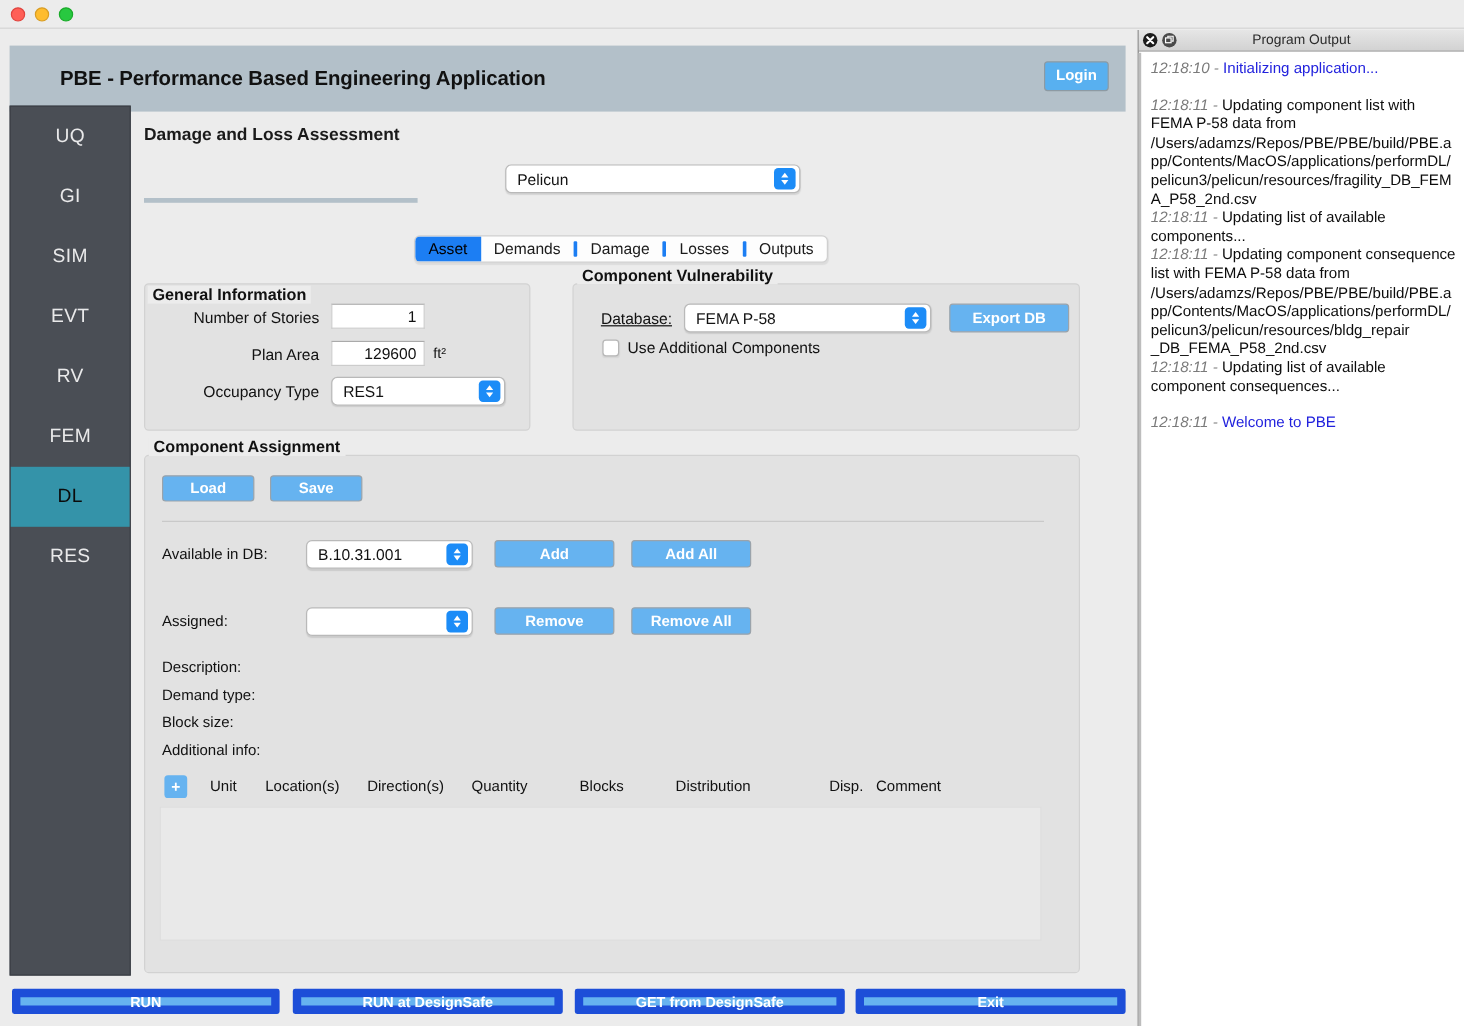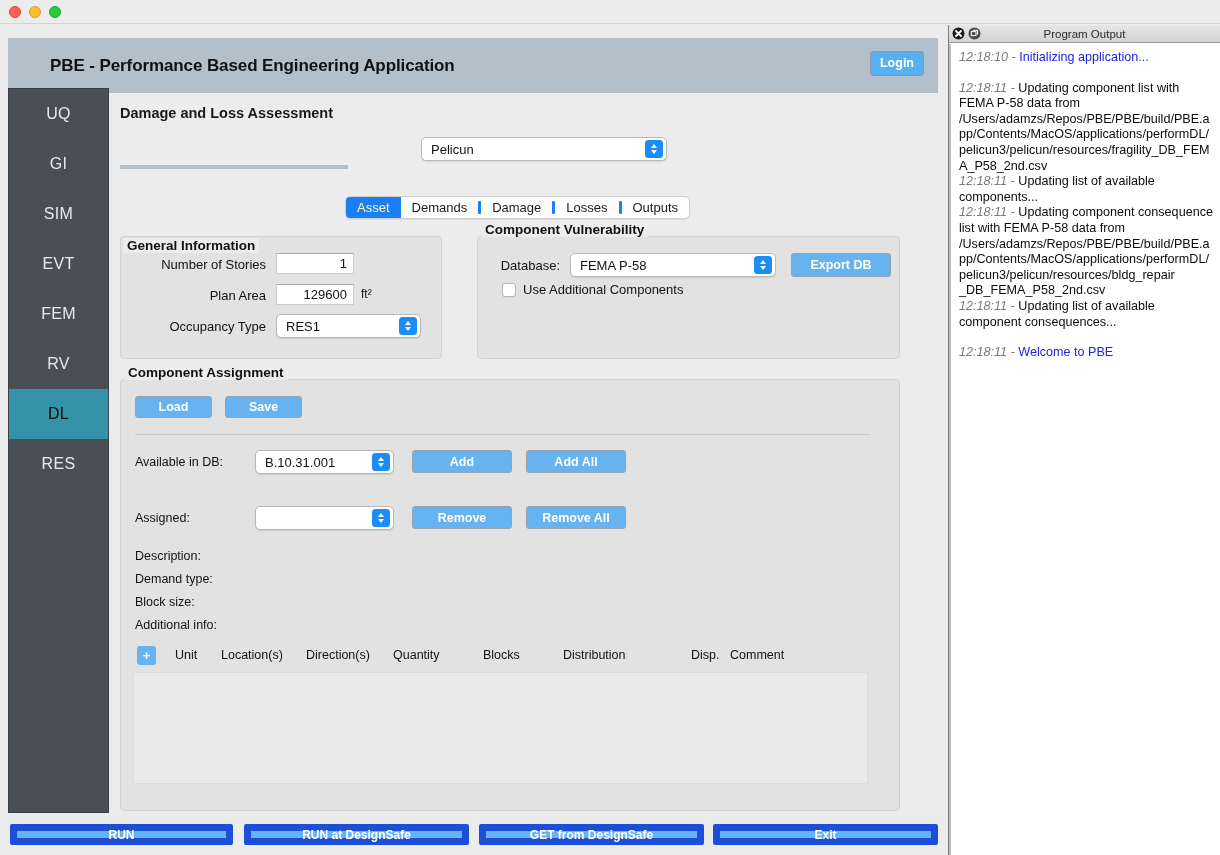--- a/index.html
+++ b/index.html
@@ -144,21 +144,21 @@
     overflow: hidden;
   }
   .tab {
     display: flex; align-items: center; justify-content: center;
     font-size: 13px; color: #1b1b1b;
     padding: 0 11px;
     cursor: pointer;
     position: relative;
     white-space: nowrap;
   }
-  .tab.selected { background: #1c7ef3; color: #fef9c3; }
+  .tab.selected { background: #1c7ef3; color: #000000; }
   .tabsep {
     width: 3px; align-self: center;
     height: 13px; background: #1c7ef3;
     border-radius: 1px;
     flex: 0 0 3px;
   }
 
   
   .groupbox {
     position: absolute;
@@ -339,22 +339,22 @@
     <div class="app-header">
       <span class="app-title">PBE - Performance Based Engineering Application</span>
       <div class="login-btn">Login</div>
     </div>
 
     <div class="sidenav">
       <div class="nav-item">UQ</div>
       <div class="nav-item">GI</div>
       <div class="nav-item">SIM</div>
       <div class="nav-item">EVT</div>
+      <div class="nav-item">RV</div>
       <div class="nav-item">FEM</div>
-      <div class="nav-item">RV</div>
       <div class="nav-item active">DL</div>
       <div class="nav-item">RES</div>
     </div>
 
     <div class="content">
 
       <div class="section-head">Damage and Loss Assessment</div>
       <div class="section-rule"></div>
 
       <div class="engine-select">
@@ -392,21 +392,21 @@
           <span>RES1</span>
           <span class="arrows">
               <i class="up"></i>
               <i class="dn"></i>
             </span>
         </div>
       </div>
 
       <div class="group-title cv-title">Component Vulnerability</div>
       <div class="groupbox cv-box">
-        <div class="frm-label" style="left:10px; top:21px; width:72px;">Database:</div>
+        <div class="frm-label" style="left:10px; top:21px; width:72px;text-decoration:underline;">Database:</div>
         <div class="popup" style="position:absolute; left:92px; top:16px; width:206px;">
           <span>FEMA P-58</span>
           <span class="arrows">
               <i class="up"></i>
               <i class="dn"></i>
             </span>
         </div>
         <div class="bluebtn" style="left:313px; top:16px; width:100px; height:24px;">Export DB</div>
 
         <div class="checkbox-row" style="left:24px; top:45px;">

